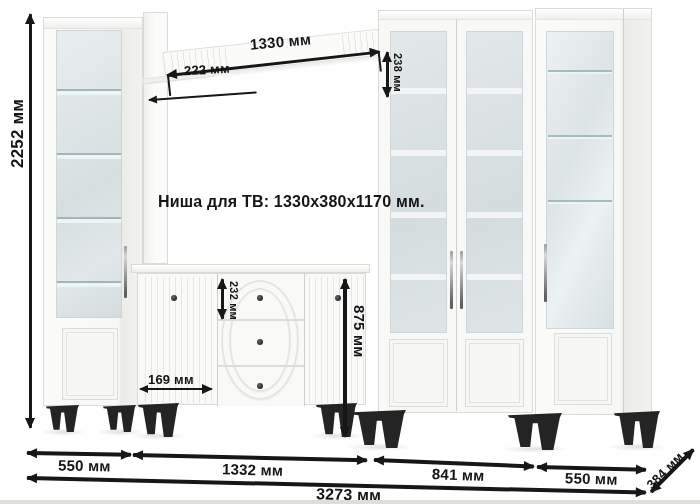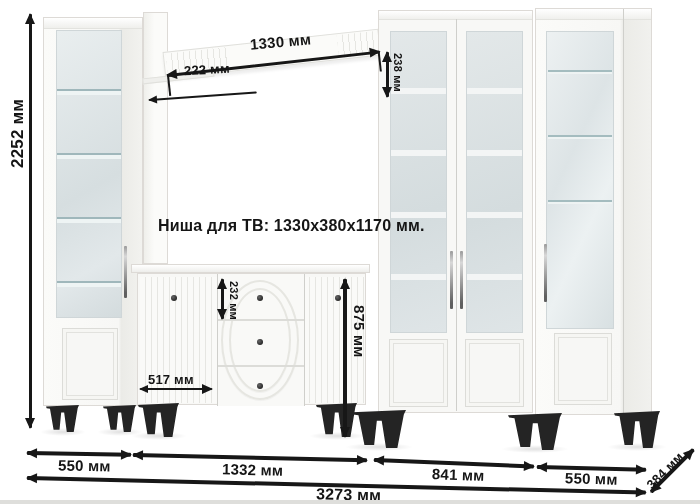--- a/index.html
+++ b/index.html
@@ -44,21 +44,21 @@
   .vline{position:absolute;width:3px;background:#171717;border-radius:1px;}
   .vline::before{content:"";position:absolute;top:-1px;left:50%;margin-left:-5.5px;
        border:5.5px solid transparent;border-top:0;border-bottom:11px solid #171717;}
   .vline::after{content:"";position:absolute;bottom:-1px;left:50%;margin-left:-5.5px;
        border:5.5px solid transparent;border-bottom:0;border-top:11px solid #171717;}
   .tick{position:absolute;width:2px;background:#171717;}
   .dlabel{position:absolute;font-weight:bold;color:#151515;white-space:nowrap;
           font-size:15px;letter-spacing:0.2px;}
   .vtext{writing-mode:vertical-rl;}
   .vtext-ccw{writing-mode:vertical-rl;transform:rotate(180deg);}
-  .center{text-align:center;margin-top:24px;}
+  .center{text-align:center;}
   .floorline{position:absolute;left:0;right:0;bottom:0;height:4px;background:#dededb;}
 </style>
 </head>
 <body>
 
 <div id="scene">
 
   <div class="panel" style="left:43px;top:17px;width:100px;height:389px;
               background:linear-gradient(to right,#fbfbf9 0%,#f7f7f5 76%,#ebebe7 79%,#f2f2ef 100%);">
     <div class="abs" style="left:0;top:0;width:100%;height:10px;background:linear-gradient(#ffffff,#efefec);border-bottom:1px solid #e3e3df;"></div>
@@ -159,21 +159,21 @@
 
   <div class="vline" style="left:386px;top:52px;height:45px;width:3px;"></div>
   <div class="dlabel vtext" style="left:392px;top:53px;height:46px;font-size:11px;">238 мм</div>
 
   <div class="dlabel center" style="left:158px;top:193px;width:234px;font-size:16px;">Ниша для ТВ: 1330x380x1170 мм.</div>
 
   <div class="vline" style="left:221px;top:279px;height:40px;"></div>
   <div class="dlabel vtext" style="left:228px;top:281px;height:42px;font-size:11px;">232 мм</div>
 
   <div class="hline thin" style="left:140px;top:388px;width:72px;"></div>
-  <div class="dlabel" style="left:148px;top:372px;font-size:13px;">517 мм</div>
+  <div class="dlabel" style="left:148px;top:372px;font-size:13px;">169 мм</div>
 
   <div class="vline" style="left:343px;top:279px;height:158px;width:4px;"></div>
   <div class="dlabel vtext" style="left:351px;top:305px;height:72px;font-size:15px;">875 мм</div>
 
   <div class="hline" style="left:27px;top:451px;width:104px;height:4px;transform:rotate(1deg);"></div>
   <div class="dlabel" style="left:58px;top:457px;transform:rotate(1deg);">550 мм</div>
 
   <div class="hline" style="left:133px;top:453px;width:234px;height:4px;transform:rotate(1.3deg);"></div>
   <div class="dlabel" style="left:222px;top:461px;transform:rotate(1.3deg);">1332 мм</div>
 

